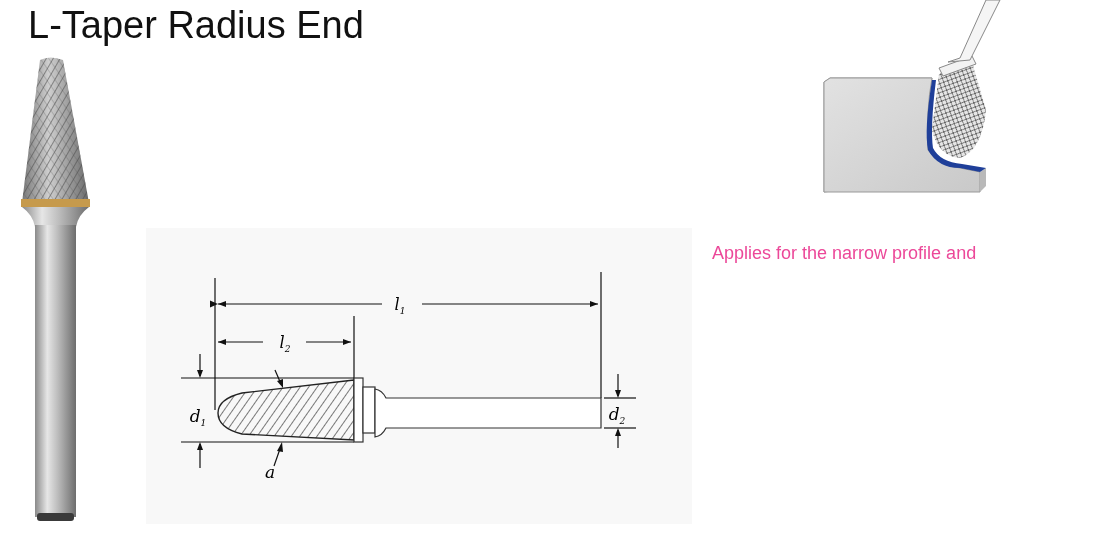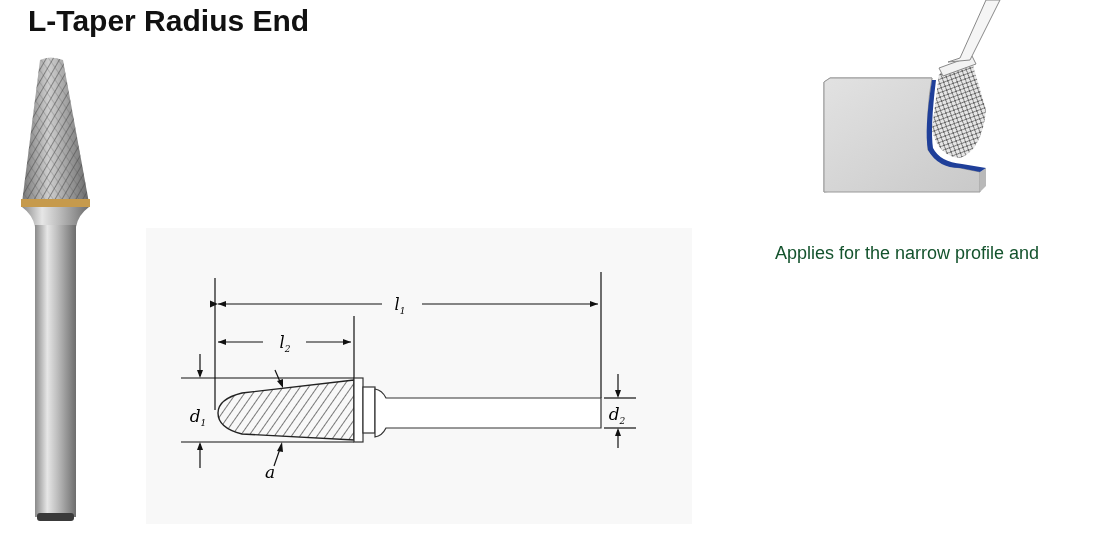--- a/index.html
+++ b/index.html
@@ -1,22 +1,22 @@
 <!DOCTYPE html>
 <html><head>
 <meta charset="utf-8">
 <style>
   html, body { margin:0; padding:0; }
   body { width:1111px; height:536px; background:#ffffff; position:relative; overflow:hidden;
          font-family:"Liberation Sans", sans-serif; }
-  .title { position:absolute; left:28px; top:4px; font-size:30px; font-weight:bold; color:#111; letter-spacing:0px; }
+  .title { position:absolute; left:28px; top:4px; font-size:38px; font-weight:normal; color:#111; letter-spacing:0px; }
   .photo { position:absolute; left:20px; top:55px; width:100px; height:470px; }
   .diagram { position:absolute; left:146px; top:228px; width:546px; height:296px; background:#f7f7f7; }
   .app-illus { position:absolute; left:810px; top:0px; width:200px; height:200px; }
-  .caption { position:absolute; left:712px; top:240px; width:390px; text-align:center; color:#14532d;
+  .caption { position:absolute; left:712px; top:240px; width:390px; color:#ec4899;
              font-size:18px; line-height:27px; }
   .dimlabel { font-family:"DejaVu Serif", serif; font-style:italic; }
 </style>
 </head>
 <body>
 
 <div class="title">L-Taper Radius End</div>
 
 <svg class="photo" viewBox="0 0 100 470">
   <defs>

